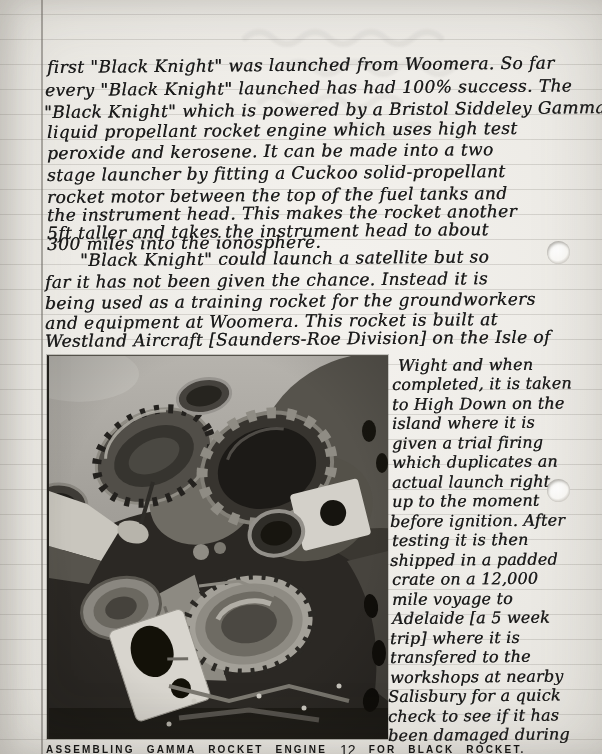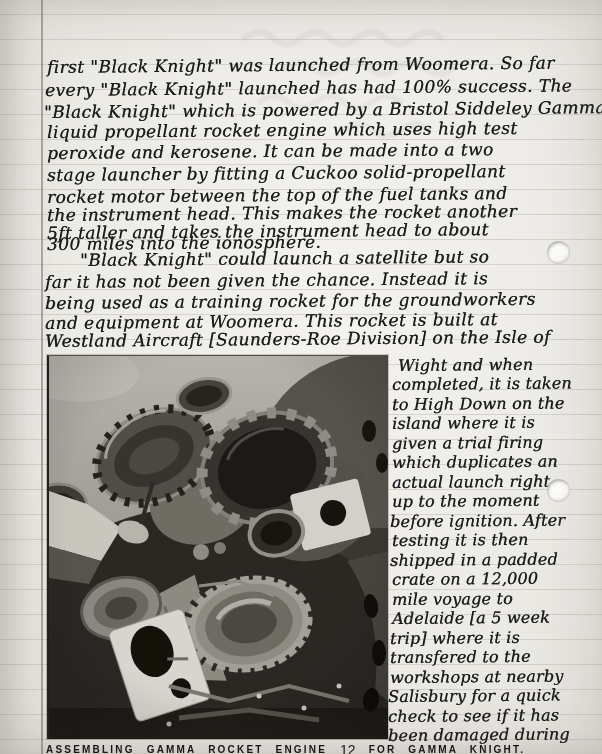--- a/index.html
+++ b/index.html
@@ -212,19 +212,19 @@
       </g>
 
       <ellipse cx="30" cy="18" rx="60" ry="28" fill="#c4c1bb" opacity="0.5"></ellipse>
       <rect x="0" y="0" width="339" height="383" fill="url(#vig)" opacity="0.55"></rect>
     </svg>
   </div>
 
   <div class="caption">
     <span>ASSEMBLING GAMMA ROCKET ENGINE</span>
     <span class="pgnum">12</span>
-    <span>FOR GAMMA KNIGHT.</span>
+    <span>FOR BLACK ROCKET.</span>
   </div>
 
   <div class="hole" style="left:547px;top:241px"></div>
   <div class="hole" style="left:547px;top:479px"></div>
 
 </div>
 
 </body></html>

